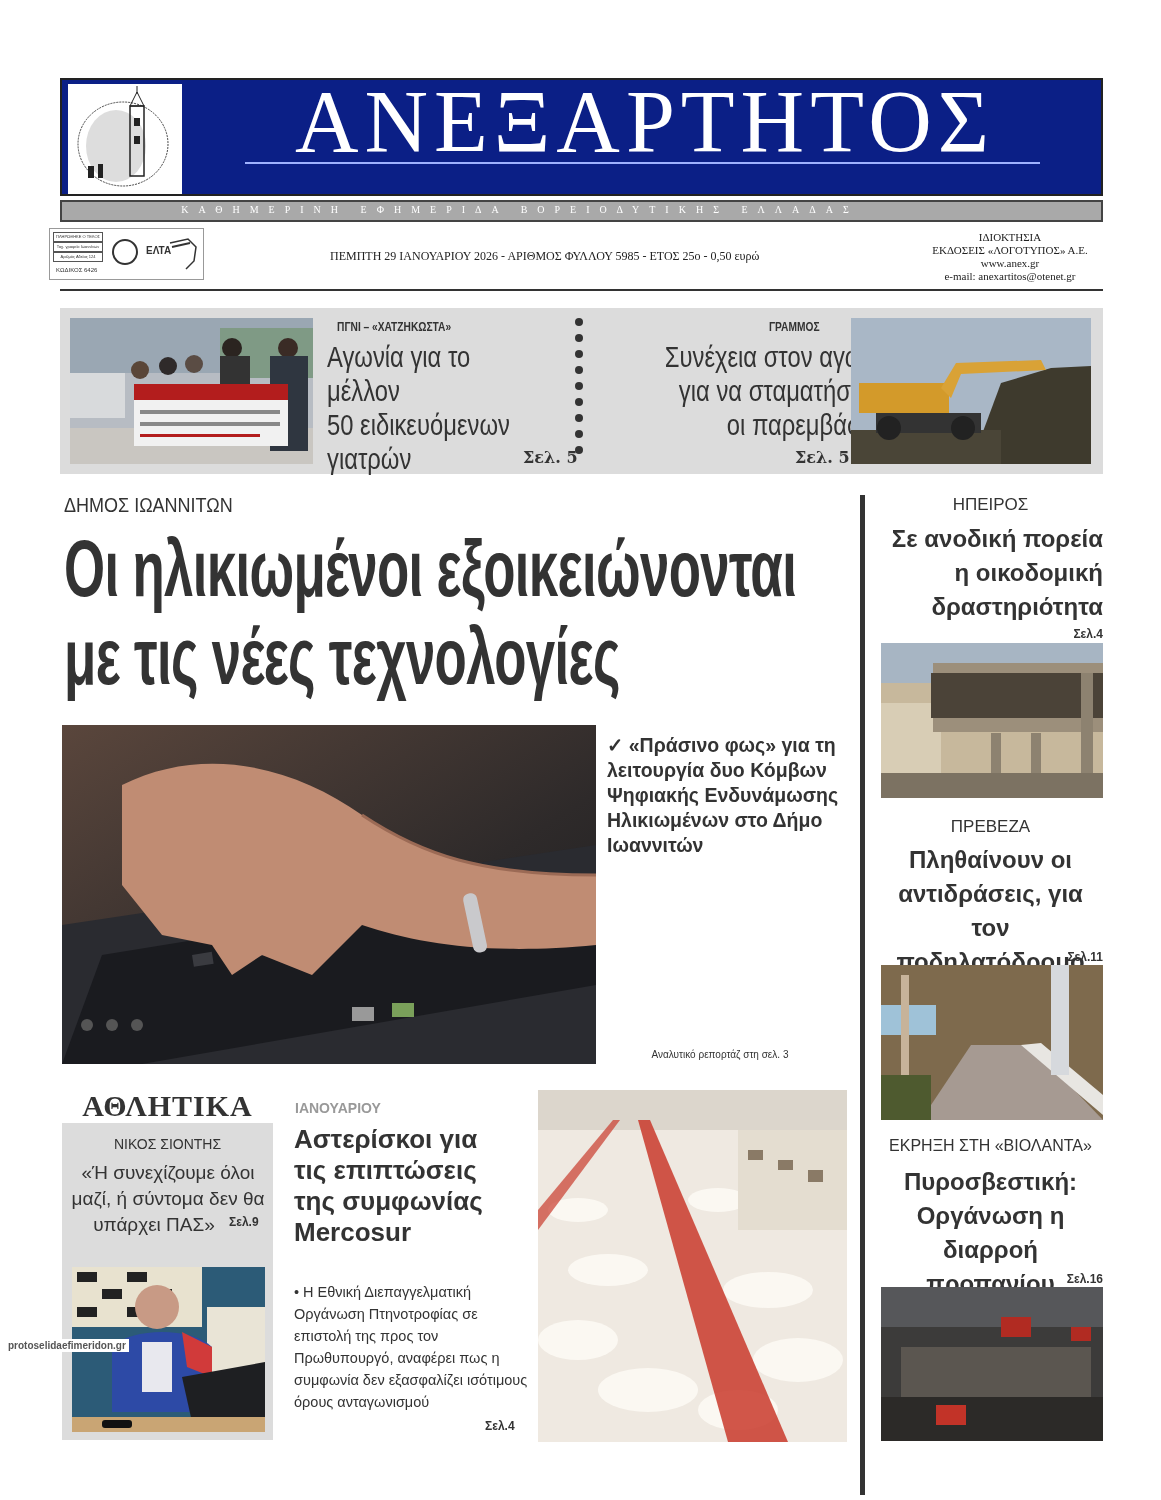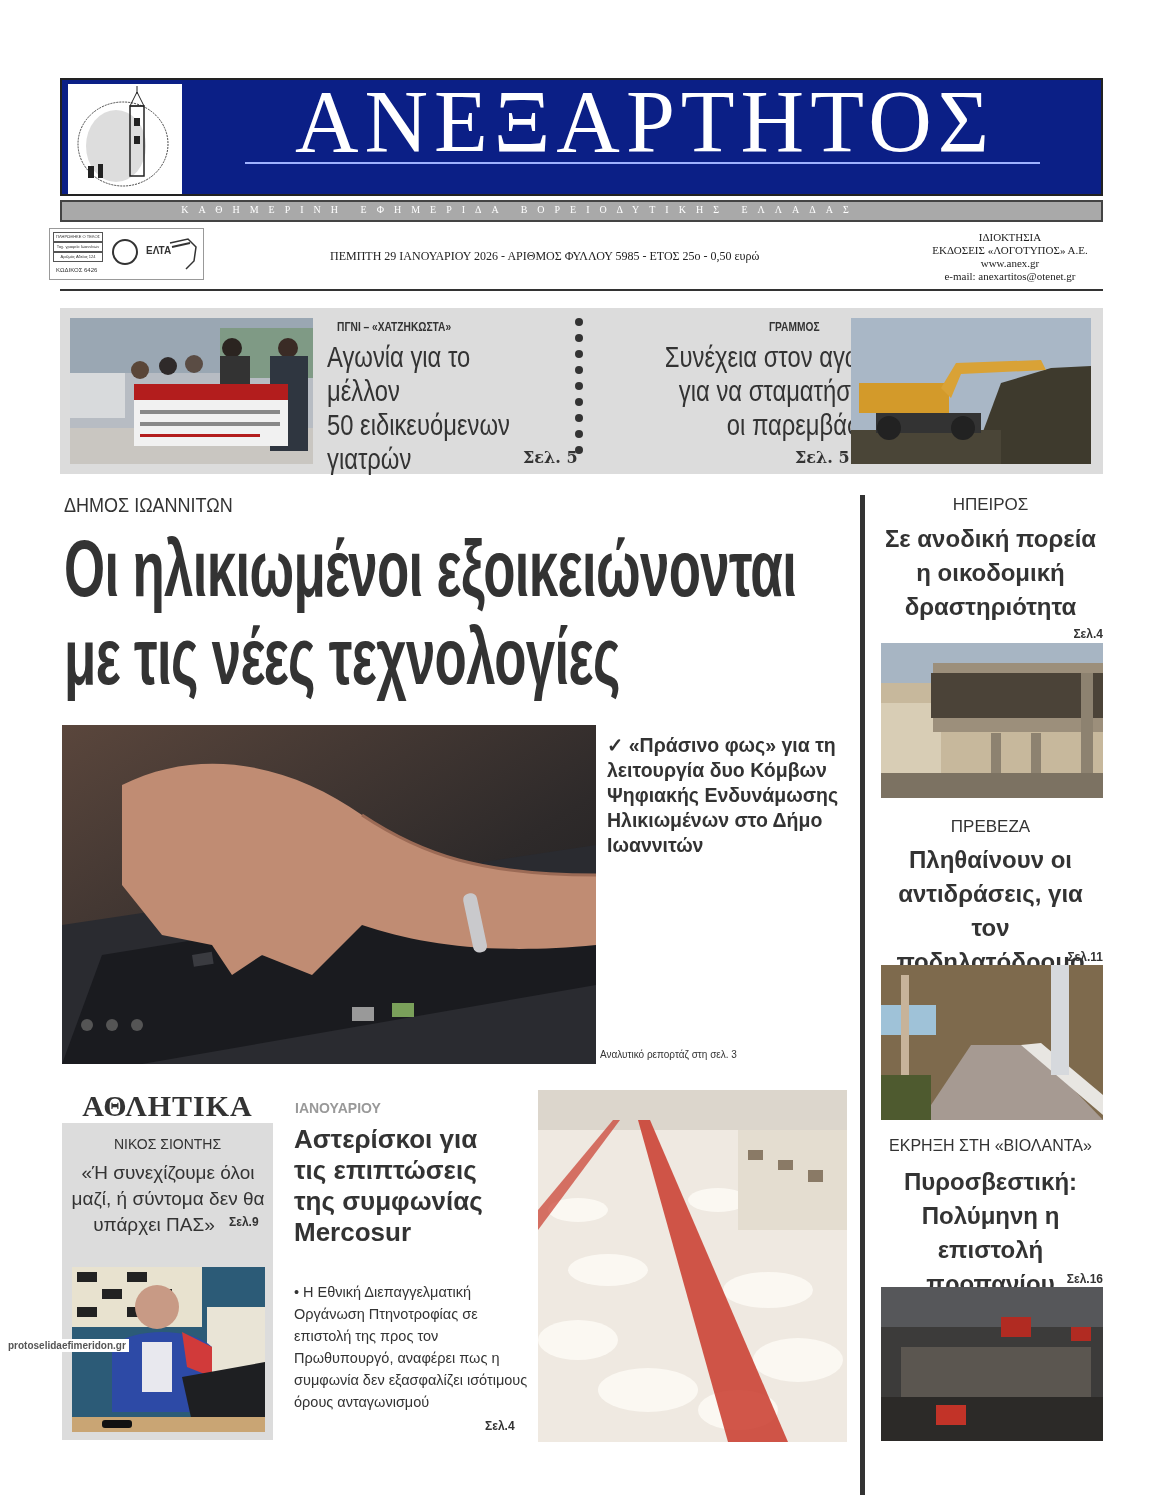--- a/index.html
+++ b/index.html
@@ -35,21 +35,21 @@
   #dots { left: 575px; top: 318px; width: 10px; height: 150px; }
   .dot { width: 8px; height: 8px; border-radius: 50%; background: #333; margin-bottom: 8px; }
 
   
   #main-kicker { left: 64px; top: 494px; font-size: 20px; color: #333; transform: scaleX(0.9); transform-origin: left; }
   #main-head { left: 64px; top: 525px; width: 800px; font-size: 80px; line-height: 88px; font-weight: bold; color: #333;
                transform: scaleX(0.66); transform-origin: left top; white-space: nowrap; letter-spacing: -1px; }
   #main-img { left: 62px; top: 725px; width: 534px; height: 339px; }
   #bullets { left: 607px; top: 733px; width: 245px; font-size: 19.5px; font-weight: bold; line-height: 25px; color: #333; }
   .bullet { margin-bottom: 6px; }
-  #main-ref { left: 600px; top: 1049px; width: 240px; text-align: left; font-size: 10px; color: #333; }
+  #main-ref { left: 600px; top: 1049px; width: 240px; text-align: center; font-size: 10px; color: #333; }
 
   
   #v-divider { left: 860px; top: 495px; width: 5px; height: 1000px; background: #333; }
 
   
   .side-kicker { position: absolute; left: 878px; width: 225px; text-align: center; font-size: 17px; color: #333; }
   .side-head { position: absolute; left: 878px; width: 225px; text-align: center; font-size: 24px; line-height: 34px; font-weight: bold; color: #333; }
   .side-sel { position: absolute; left: 878px; width: 225px; text-align: right; font-size: 12px; font-weight: bold; color: #333; }
   .side-img { position: absolute; left: 881px; width: 222px; }
 
@@ -216,21 +216,21 @@
 </div>
 
 <div id="bullets" class="abs">
   <div class="bullet">✓ «Πράσινο φως» για τη λειτουργία δυο Κόμβων Ψηφιακής Ενδυνάμωσης Ηλικιωμένων στο Δήμο Ιωαννιτών</div>
 </div>
 <div id="main-ref" class="abs">Αναλυτικό ρεπορτάζ στη σελ. 3</div>
 
 <div id="v-divider" class="abs"></div>
 
 <div class="side-kicker" style="top:495px;">ΗΠΕΙΡΟΣ</div>
-<div class="side-head" style="top:522px;">
+<div class="side-head" style="top:522px;text-align:right;">
   <div>Σε ανοδική πορεία</div>
   <div>η οικοδομική</div>
   <div>δραστηριότητα</div>
 </div>
 <div class="side-sel" style="top:627px;">Σελ.4</div>
 <div class="side-img" style="top:643px;height:155px;">
   <svg width="222" height="155" viewBox="0 0 222 155">
     <rect width="222" height="155" fill="#a7b5c3"></rect>
     <rect x="0" y="40" width="222" height="115" fill="#c7b89c"></rect>
     <rect x="0" y="60" width="60" height="95" fill="#d8cdb5"></rect>
@@ -259,21 +259,21 @@
     <polygon points="140,80 160,78 222,130 222,150" fill="#e8e6e2"></polygon>
     <rect x="170" y="0" width="18" height="110" fill="#d6d9dd"></rect>
     <rect x="20" y="10" width="8" height="120" fill="#c7b39a"></rect>
     <rect x="0" y="110" width="50" height="45" fill="#4e5a2f"></rect>
   </svg>
 </div>
 
 <div class="side-kicker" style="top:1137px;font-size:16px;">ΕΚΡΗΞΗ ΣΤΗ «ΒΙΟΛΑΝΤΑ»</div>
 <div class="side-head" style="top:1165px;">
   <div>Πυροσβεστική:</div>
-  <div>Πολύμηνη η επιστολή</div>
+  <div>Οργάνωση η διαρροή</div>
   <div>προπανίου</div>
 </div>
 <div class="side-sel" style="top:1272px;">Σελ.16</div>
 <div class="side-img" style="top:1287px;height:154px;">
   <svg width="222" height="154" viewBox="0 0 222 154">
     <rect width="222" height="154" fill="#3c3b3a"></rect>
     <rect x="0" y="0" width="222" height="40" fill="#56575a"></rect>
     <rect x="20" y="60" width="190" height="50" fill="#5b5650"></rect>
     <rect x="0" y="110" width="222" height="44" fill="#2c2a28"></rect>
     <rect x="120" y="30" width="30" height="20" fill="#b12b22"></rect>

